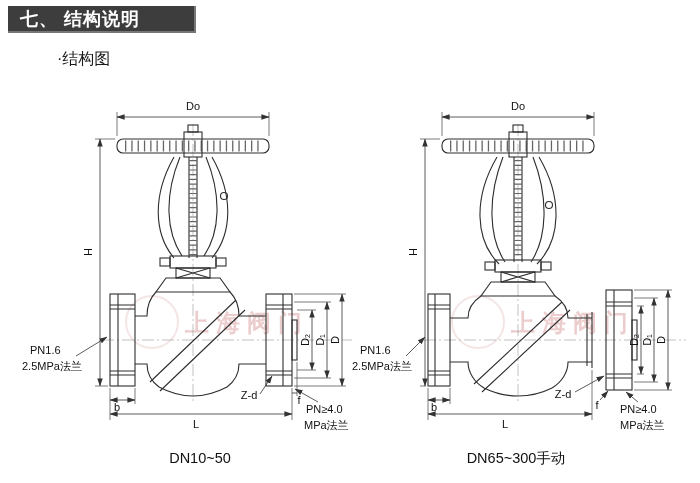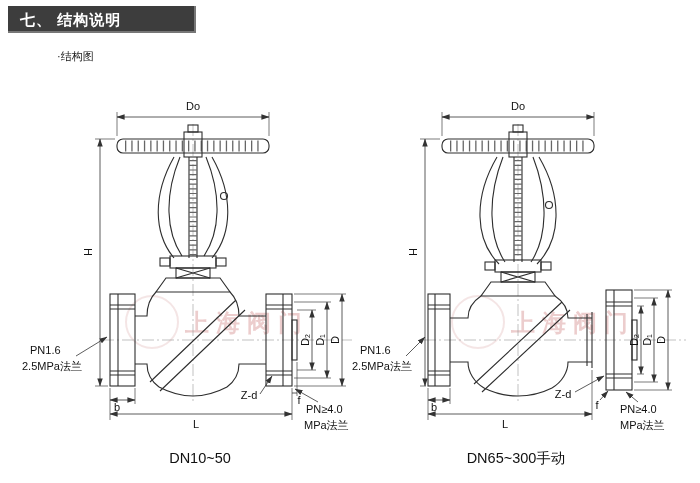--- a/index.html
+++ b/index.html
@@ -2,27 +2,27 @@
 <html><head>
 <meta charset="utf-8">
 <style>
   html,body{margin:0;padding:0;background:#fff;}
   .page{
     position:relative;width:700px;height:483px;background:#ffffff;overflow:hidden;
     font-family:"Liberation Sans", sans-serif;
   }
   .hdr{
     position:absolute;left:8px;top:6px;width:188px;height:27px;
-    background:#3d3d3d;color:#ffffff;font-size:15px;font-weight:bold;
+    background:#3d3d3d;color:#ffffff;font-size:18px;font-weight:bold;
     line-height:27px;padding-left:12px;box-sizing:border-box;
     border-right:2px solid #777;border-bottom:2px solid #777;
     letter-spacing:1px;
   }
   .sub{
-    position:absolute;left:57px;top:49px;font-size:11px;color:#1a1a1a;
+    position:absolute;left:57px;top:49px;font-size:16px;color:#1a1a1a;
   }
   svg{position:absolute;left:0;top:0;}
   svg text{font-family:"Liberation Sans", sans-serif;fill:#111;font-size:11px;}
   .cap{font-size:14.5px;fill:#111;}
   .dl{stroke:#2e2e2e;stroke-width:1.1;fill:none;}
   .dim{stroke:#333;stroke-width:0.8;fill:none;}
   .ext{stroke:#444;stroke-width:0.7;fill:none;}
   .cl{stroke:#999;stroke-width:0.6;fill:none;stroke-dasharray:12 3 2 3;}
   .hatch{stroke:#666;fill:none;}
   .wm{fill:#c86a6a;opacity:0.33;font-size:24px;letter-spacing:7px;font-weight:bold;}

